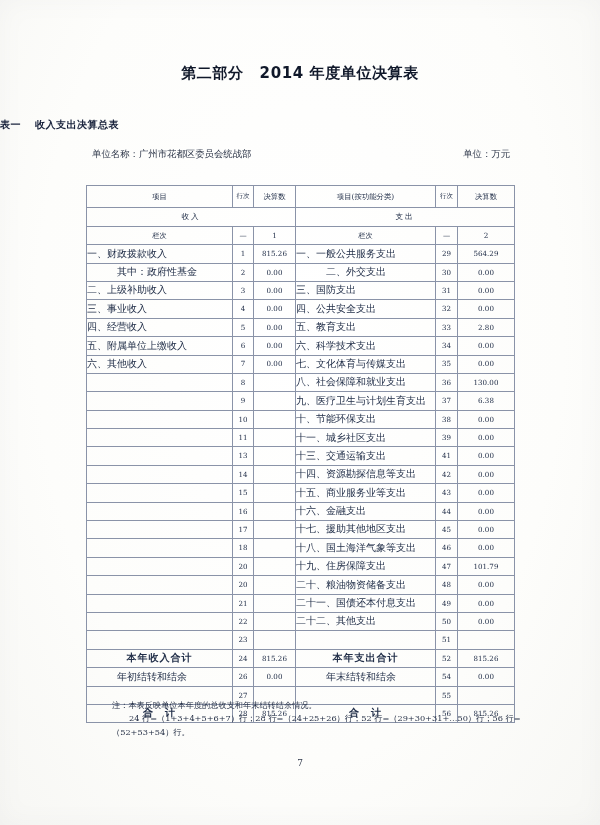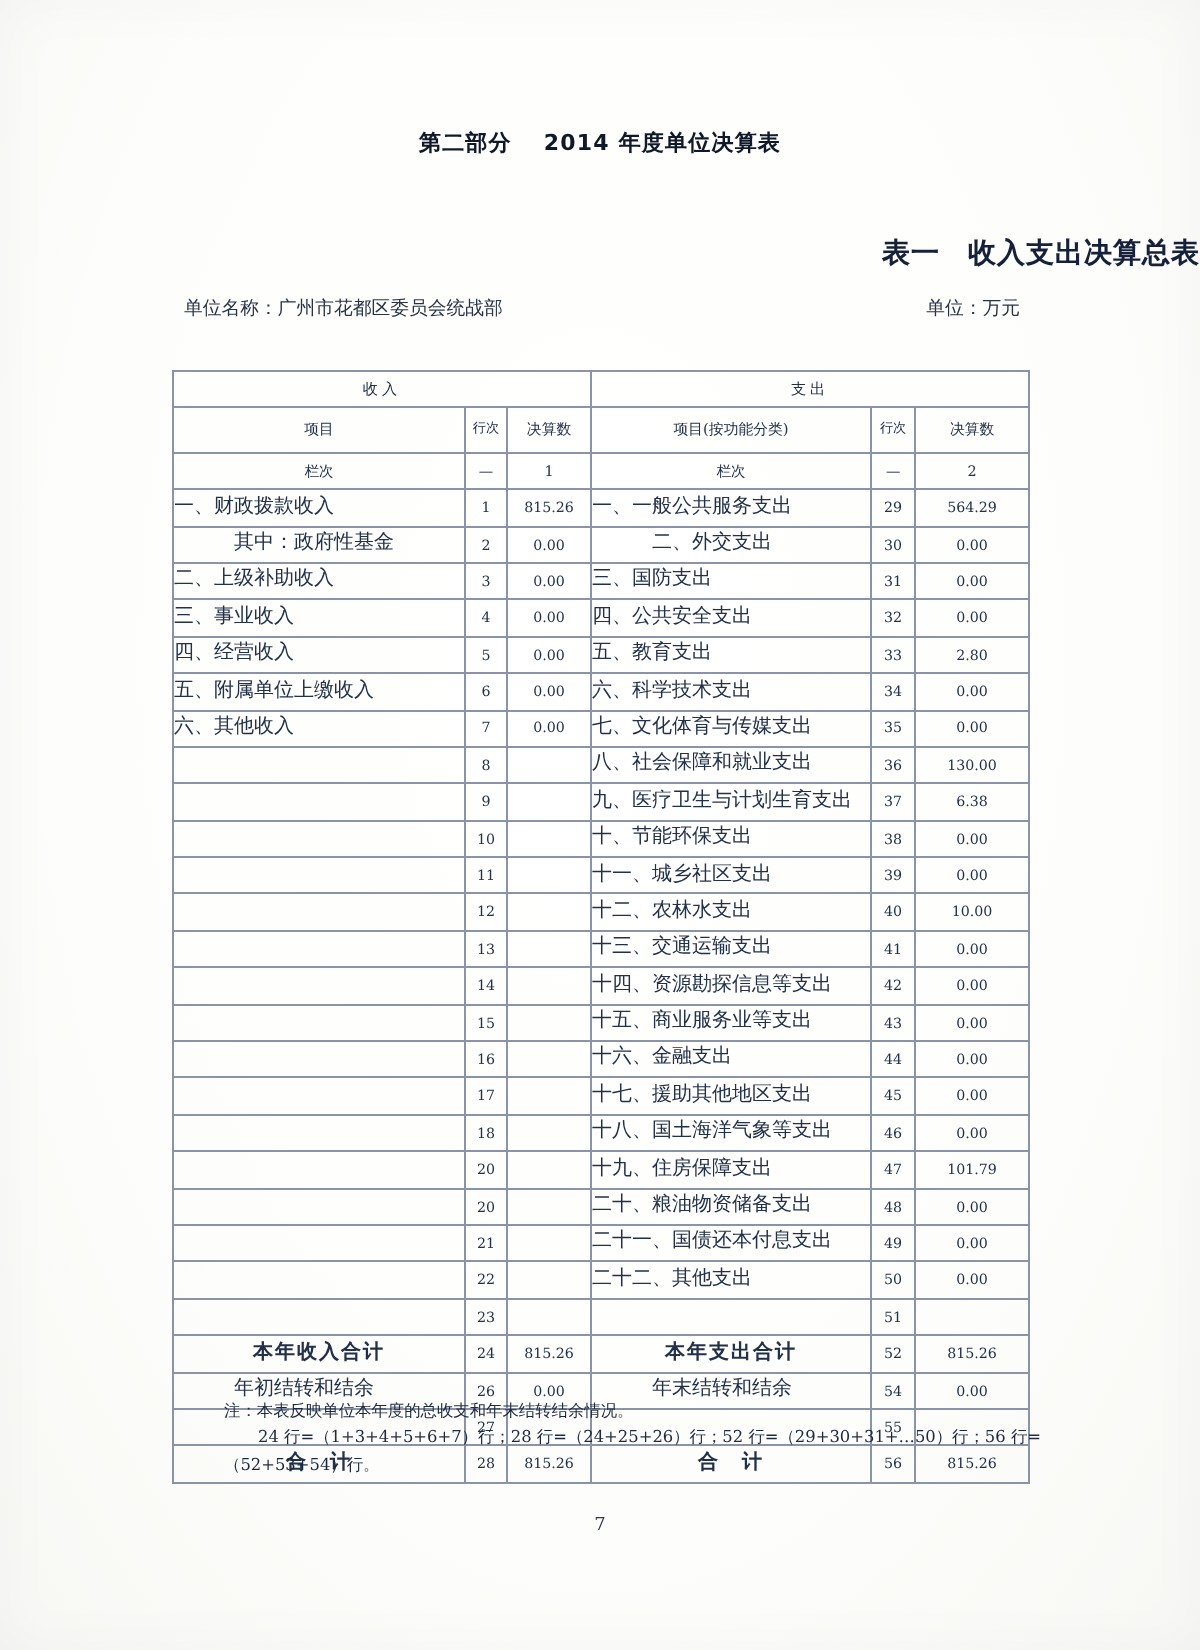--- a/index.html
+++ b/index.html
@@ -17,29 +17,29 @@
       radial-gradient(ellipse at 50% 40%, #ffffff 0%, #fdfdfb 62%, #f7f7f4 100%);
   }
   .scan-edge{
     position:absolute;left:0;top:0;width:600px;height:825px;
     box-shadow:inset 0 0 26px rgba(120,125,140,.055);
     pointer-events:none;
   }
   .doc-title{
     position:absolute;top:64px;left:0;width:600px;
     text-align:center;
-    font-size:11px;font-weight:bold;
+    font-size:15px;font-weight:bold;
     letter-spacing:.6px;
     color:#10182a;
   }
   .doc-title .gap{display:inline-block;width:16px;}
   .table-caption{
     position:absolute;top:118px;left:0;width:600px;
-    text-align:right;
-    font-size:14px;font-weight:bold;
+    text-align:left;
+    font-size:10px;font-weight:bold;
     font-family:"DejaVu Serif","Liberation Serif",serif;
     letter-spacing:.5px;
     color:#16203a;
   }
   .table-caption .gap{display:inline-block;width:14px;}
   .meta-line{
     position:absolute;top:148px;left:92px;width:418px;
     display:flex;justify-content:space-between;align-items:flex-end;
     font-size:9.4px;
     font-family:"DejaVu Serif","Liberation Serif",serif;
@@ -123,30 +123,30 @@
       <colgroup>
         <col style="width:146px">
           <col style="width:21px">
           <col style="width:42px">
         <col style="width:140px">
           <col style="width:22px">
           <col style="width:57px">
       </colgroup>
       <tbody>
         <tr>
-          <td class="grp" colspan="3">收入</td>
-          <td class="grp" colspan="3">支出</td>
-        </tr>
-        <tr>
           <td class="colhead">项目</td>
           <td class="colhead stack">行次</td>
           <td class="colhead">决算数</td>
           <td class="colhead">项目(按功能分类)</td>
           <td class="colhead stack">行次</td>
           <td class="colhead">决算数</td>
+        </tr>
+        <tr>
+          <td class="grp" colspan="3">收入</td>
+          <td class="grp" colspan="3">支出</td>
         </tr>
         <tr class="lanrow">
           <td>栏次</td>
           <td>—</td>
           <td>1</td>
           <td>栏次</td>
           <td>—</td>
           <td>2</td>
         </tr>
       <tr>
@@ -232,28 +232,20 @@
           <tr>
             <td class="lbl"></td>
             <td class="rn">11</td>
             <td class="num"></td>
             <td class="lbl">十一、城乡社区支出</td>
             <td class="rn">39</td>
             <td class="num">0.00</td>
           </tr>
           <tr>
             <td class="lbl"></td>
-            <td class="rn">12</td>
-            <td class="num"></td>
-            <td class="lbl">十二、农林水支出</td>
-            <td class="rn">40</td>
-            <td class="num">10.00</td>
-          </tr>
-          <tr>
-            <td class="lbl"></td>
             <td class="rn">13</td>
             <td class="num"></td>
             <td class="lbl">十三、交通运输支出</td>
             <td class="rn">41</td>
             <td class="num">0.00</td>
           </tr>
           <tr>
             <td class="lbl"></td>
             <td class="rn">14</td>
             <td class="num"></td>

